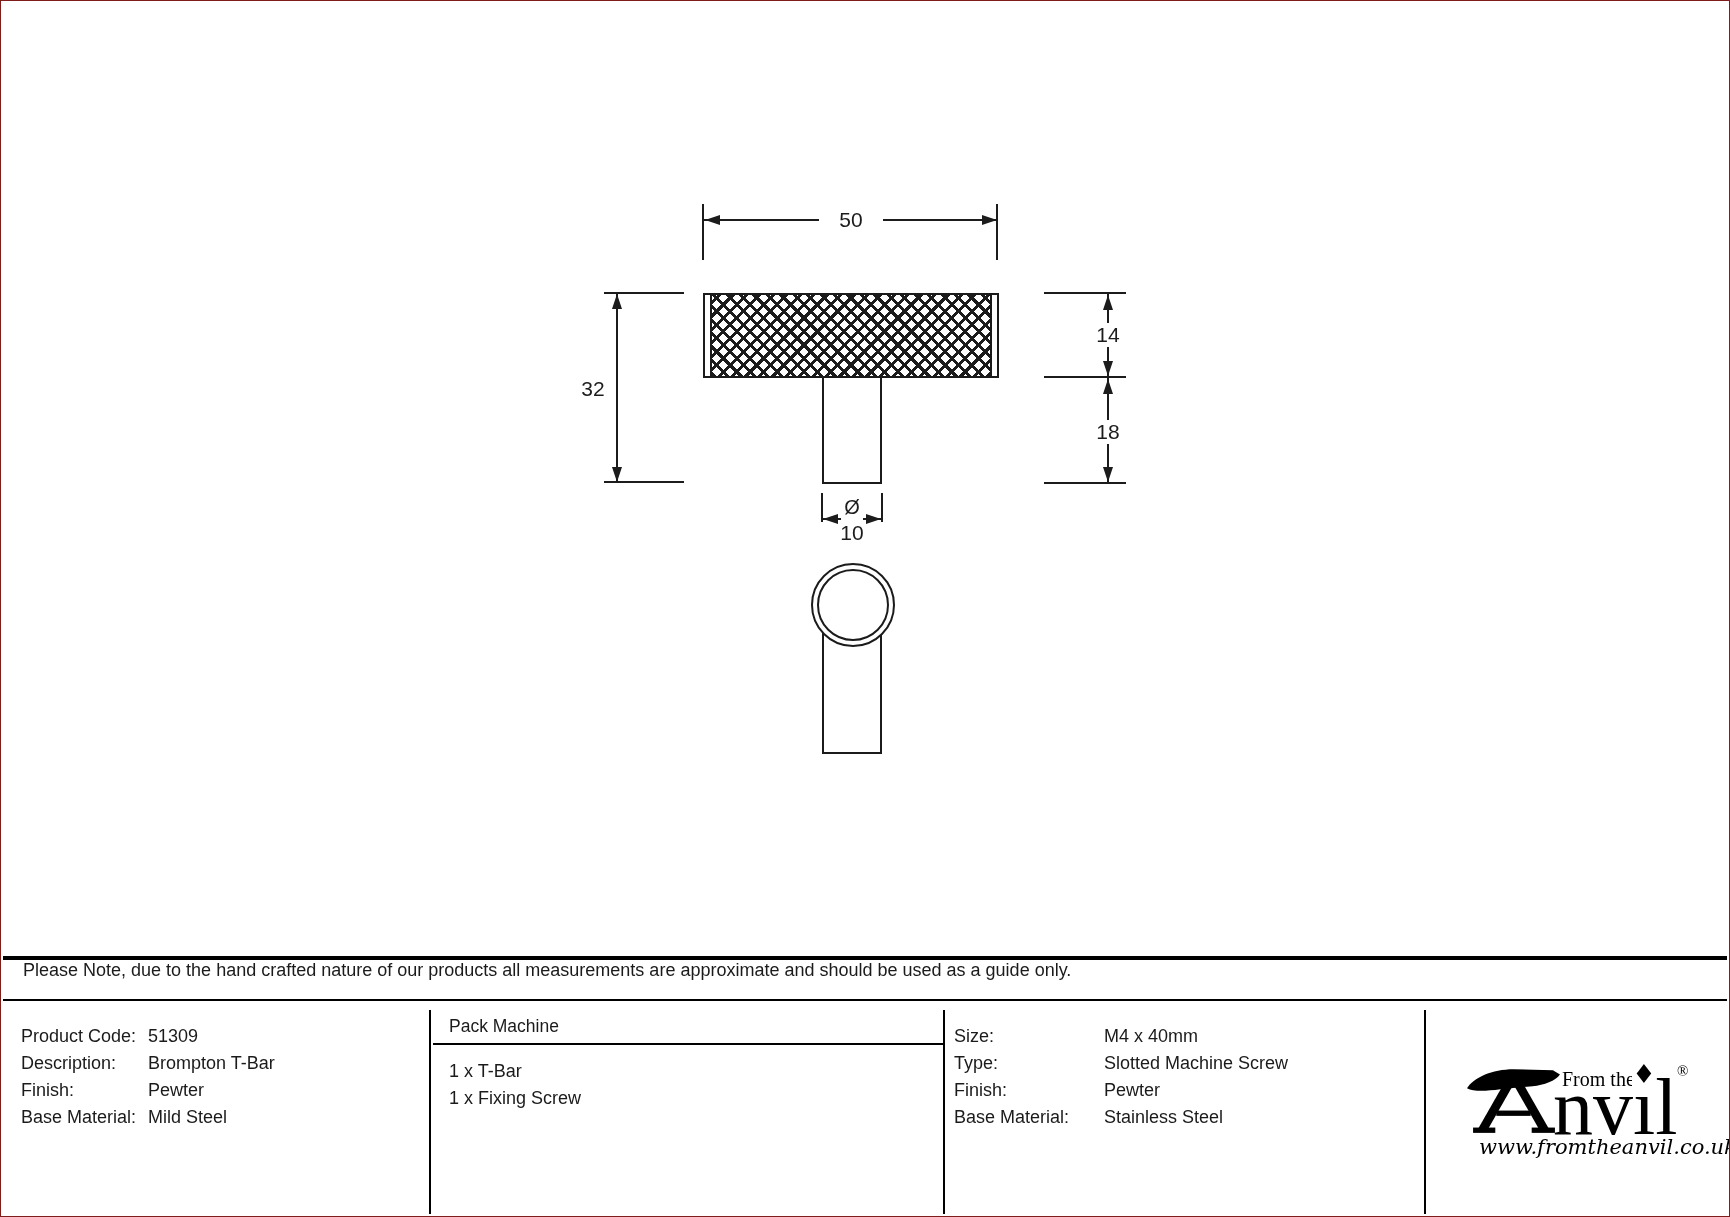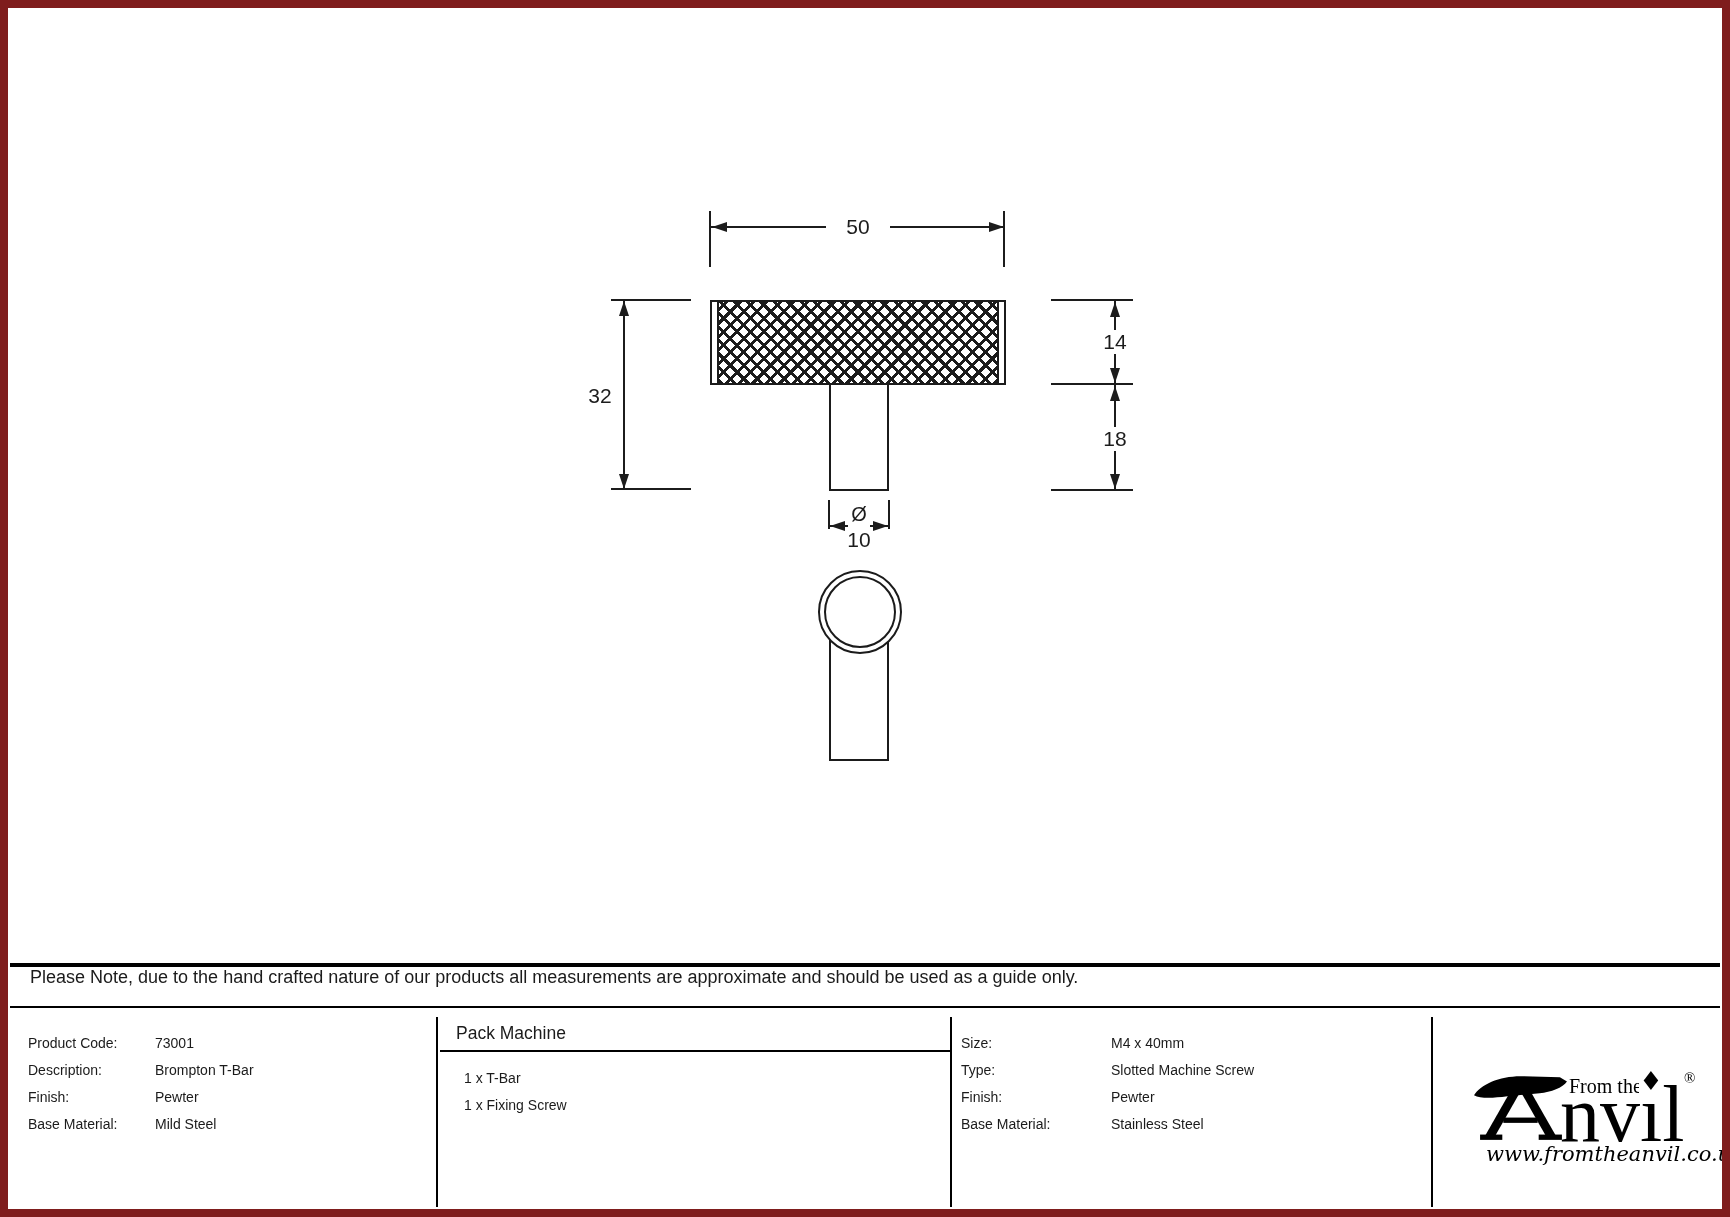--- a/index.html
+++ b/index.html
@@ -1,16 +1,16 @@
 <!DOCTYPE html>
 <html><head>
 <meta charset="utf-8">
 <style>
   html,body{margin:0;padding:0;background:#fff;}
-  .page{position:relative;width:1730px;height:1217px;background:#fff;border:8px solid #7f1d1d;box-sizing:border-box;font-family:"Liberation Sans",sans-serif;color:#1b1b1b;overflow:hidden;}
+  .page{position:relative;width:1730px;height:1217px;background:#fff;border:1px solid #7f1d1d;box-sizing:border-box;font-family:"Liberation Sans",sans-serif;color:#1b1b1b;overflow:hidden;}
   .abs{position:absolute;}
   
   .hline{position:absolute;height:2px;background:#1c1c1c;}
   .vline{position:absolute;width:2px;background:#1c1c1c;}
   .dimlabel{position:absolute;font-size:21px;color:#1c1c1c;text-align:center;line-height:24px;}
   .onln{background:#fff;}
   .arr{position:absolute;width:0;height:0;}
   .arr.left {border-top:5px solid transparent;border-bottom:5px solid transparent;border-right:15px solid #1c1c1c;}
   .arr.right{border-top:5px solid transparent;border-bottom:5px solid transparent;border-left:15px solid #1c1c1c;}
   .arr.up   {border-left:5px solid transparent;border-right:5px solid transparent;border-bottom:15px solid #1c1c1c;}
@@ -23,26 +23,26 @@
       repeating-linear-gradient(-45deg,#1b1b1b 0 3px,transparent 3px 9.5px),
       #fff;}
   .stem-front{position:absolute;left:821px;top:377px;width:60px;height:106px;box-sizing:border-box;border-left:2px solid #1b1b1b;border-right:2px solid #1b1b1b;border-bottom:2px solid #1b1b1b;background:#fff;}
   .stem-side{position:absolute;left:821px;top:630px;width:60px;height:123px;box-sizing:border-box;border-left:2px solid #1b1b1b;border-right:2px solid #1b1b1b;border-bottom:2px solid #1b1b1b;background:#fff;}
   .circ-outer{position:absolute;left:810px;top:562px;width:84px;height:84px;border:2.5px solid #1b1b1b;border-radius:50%;box-sizing:border-box;background:#fff;}
   .circ-inner{position:absolute;left:816px;top:568px;width:72px;height:72px;border:2px solid #1b1b1b;border-radius:50%;box-sizing:border-box;}
   
   .note{position:absolute;left:2px;right:2px;top:955px;height:45px;box-sizing:border-box;border-top:4px solid #000;border-bottom:2px solid #000;display:flex;align-items:flex-start;padding-left:20px;font-size:18px;}
   .col{position:absolute;top:1009px;bottom:2px;box-sizing:border-box;border-right:2px solid #000;}
   .colhead{height:33px;border-bottom:2px solid #000;display:flex;align-items:center;padding-left:16px;font-size:17.5px;}
-  .colbody{padding:13px 0 0 0;font-size:14px;line-height:27px;}
+  .colbody{padding:13px 0 0 0;font-size:18px;line-height:27px;}
   .krow{display:flex;}
   .krow .lbl{flex:0 0 auto;}
   .spacer1 .lbl{width:127px;margin-left:18px;}
   .spacer3 .lbl{width:150px;margin-left:7px;}
-  .packitem{margin-left:24px;}
+  .packitem{margin-left:16px;}
   
   .logo-cell{position:absolute;left:1427px;top:1009px;right:2px;bottom:2px;}
   .brand-nvil{position:absolute;left:125px;top:57px;font-family:"Liberation Serif",serif;font-size:80px;line-height:80px;color:#000;text-align:center;}
   .brand-from{position:absolute;left:134px;top:58px;font-family:"Liberation Serif",serif;font-size:20px;color:#000;z-index:3;}
   .brand-tittle{position:absolute;left:204px;top:49px;width:24px;height:30px;background:#fff;z-index:3;font-size:26px;line-height:30px;text-align:center;color:#000;font-family:"DejaVu Sans",sans-serif;}
   .brand-reg{position:absolute;left:249px;top:53px;font-size:15px;color:#000;z-index:3;font-family:"Liberation Serif",serif;}
   .brand-web{position:absolute;left:51px;top:125px;width:210px;text-align:center;font-family:"DejaVu Serif",serif;font-style:italic;font-size:21px;color:#000;z-index:3;}
   .anvil-svg{position:absolute;left:38px;top:57px;z-index:2;}
 </style>
 </head>
@@ -100,21 +100,21 @@
   </div>
 
   <div class="note">
     <span>Please Note, due to the hand crafted nature of our products all measurements are approximate and should be used as a guide only.</span>
   </div>
 
   <div class="col" style="left:2px;width:428px;">
     <div class="colbody">
       <div class="krow spacer1">
         <span class="lbl">Product Code:</span>
-        <span class="val">73001</span>
+        <span class="val">51309</span>
       </div>
       <div class="krow spacer1">
         <span class="lbl">Description:</span>
         <span class="val">Brompton T-Bar</span>
       </div>
       <div class="krow spacer1">
         <span class="lbl">Finish:</span>
         <span class="val">Pewter</span>
       </div>
       <div class="krow spacer1">

